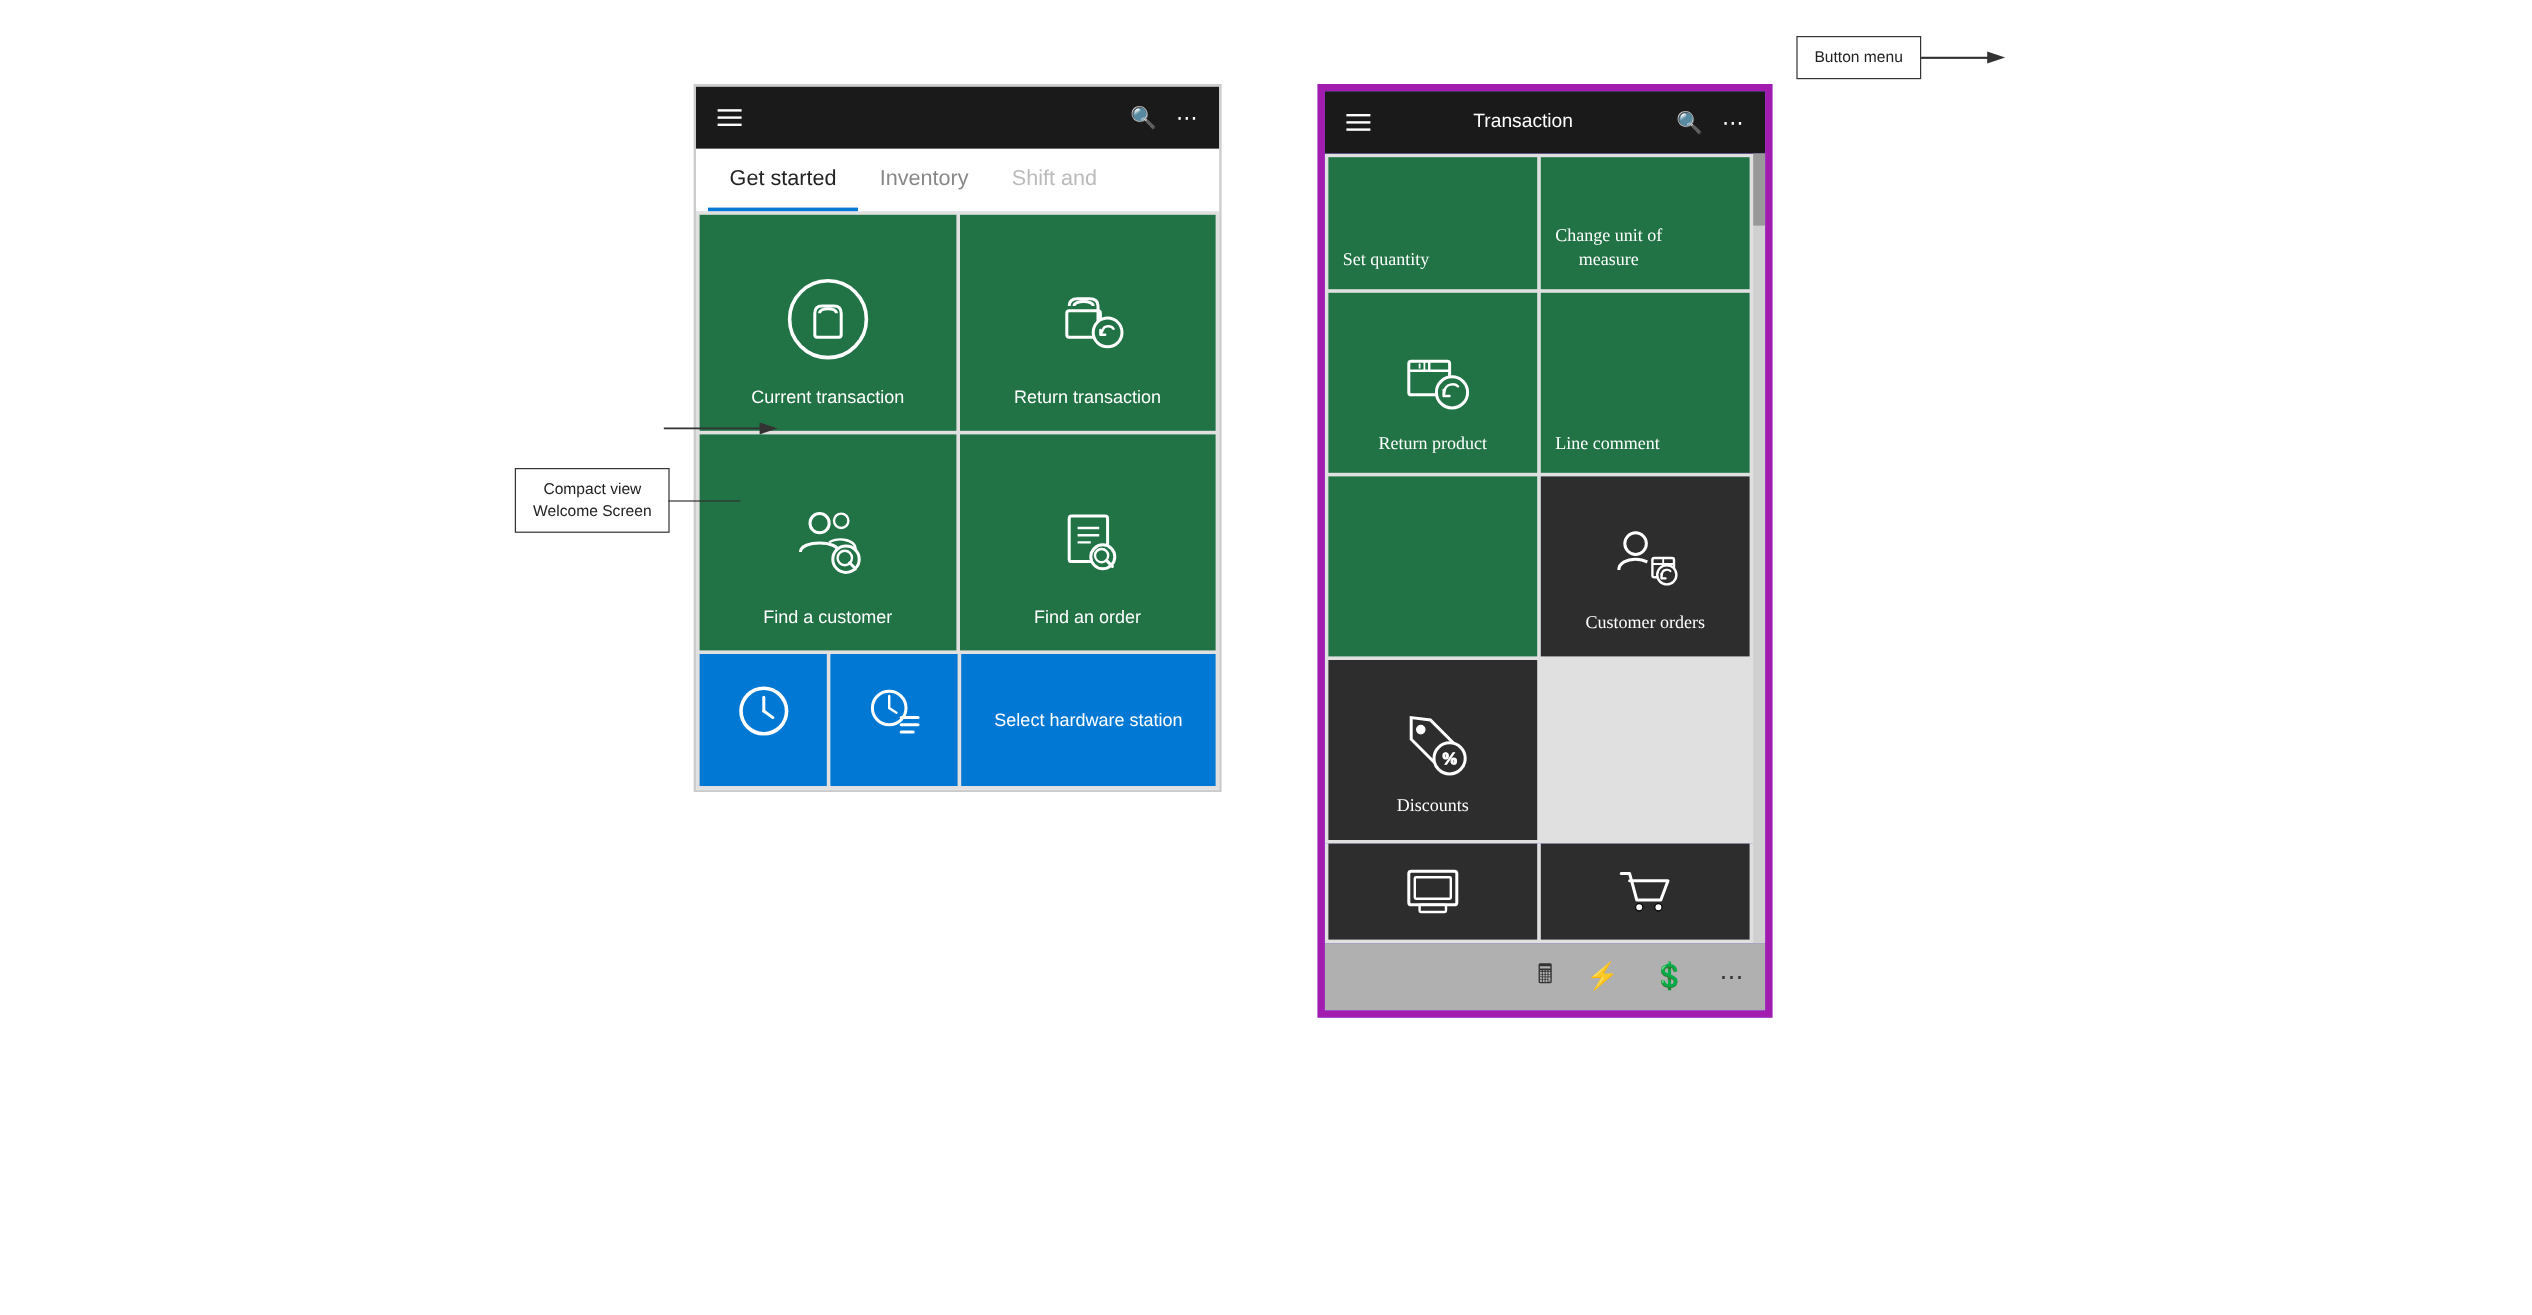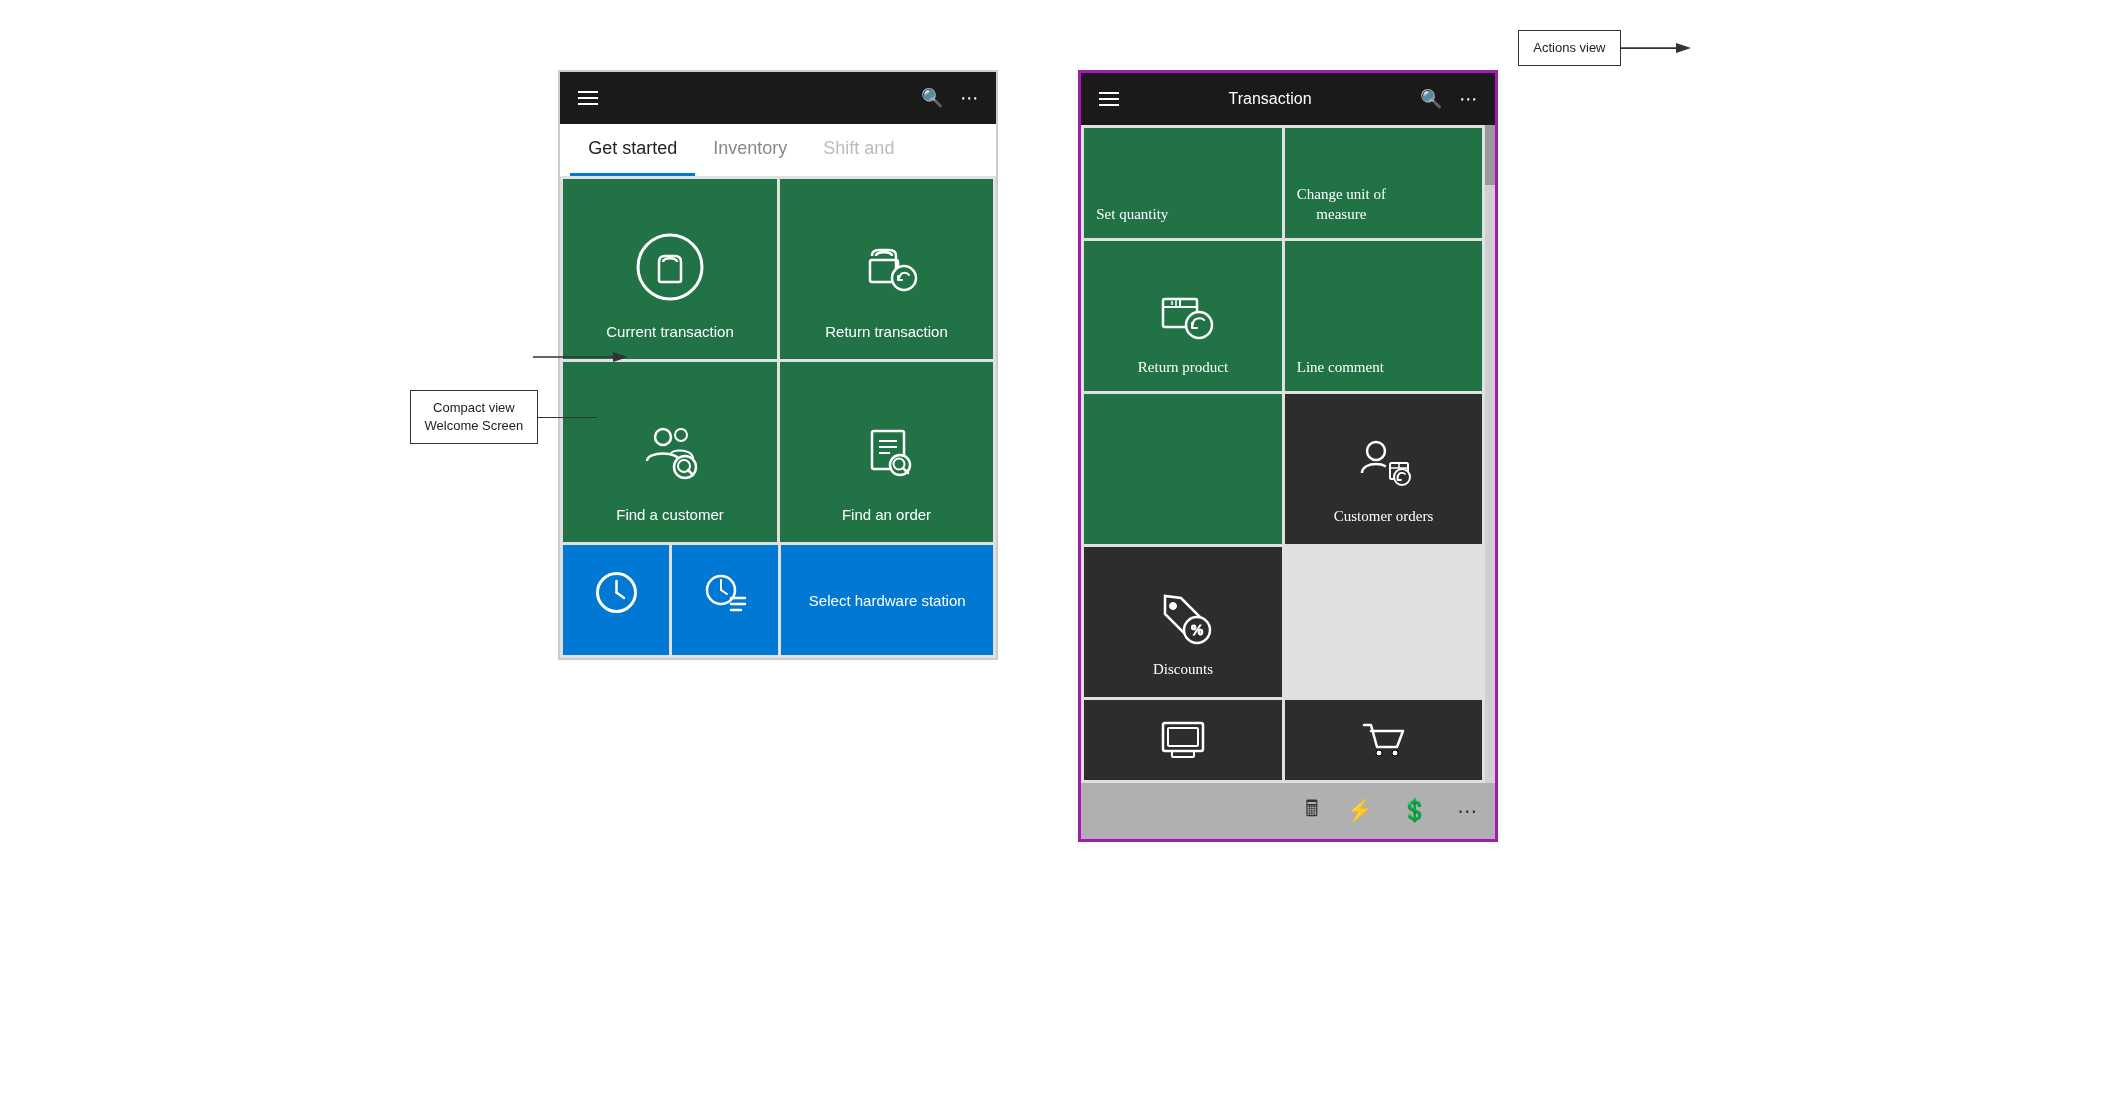--- a/index.html
+++ b/index.html
@@ -179,22 +179,22 @@
 
     
     .right-wrapper {
       display: flex;
       align-items: flex-start;
       gap: 20px;
       margin-top: 30px;
     }
 
     .phone-right {
-      width: 420px;
-      border: 3px solid #a21caf;
+      width: 379px;
+      border: 6px solid #a21caf;
       background: #8b5cf6;
       overflow: hidden;
     }
 
     .phone-right .phone-header {
       background: #1a1a1a;
     }
 
     .right-grid {
       display: grid;
@@ -523,21 +523,21 @@
       <span class="action-icon">💲</span>
       <span class="action-icon" style="font-size:20px;">⋯</span>
     </div>
   </div>
 
   <div style="display:flex; flex-direction:column; justify-content:space-between; height:750px; margin-top:0;">
 
 
     <div style="position:relative; margin-top:-40px; display:flex; align-items:center; gap:0;">
       <div class="label-box" style="margin-top:0;">
-        <span>Actions view</span>
+        <span>Button menu</span>
       </div>
       <svg width="80" height="30" style="overflow:visible;">
         <line x1="0" y1="15" x2="60" y2="15" stroke="#333" stroke-width="1.5"></line>
         <polygon points="55,10 70,15 55,20" fill="#333" stroke="none"></polygon>
       </svg>
     </div>
   </div>
 </div>
 
 </body></html>

